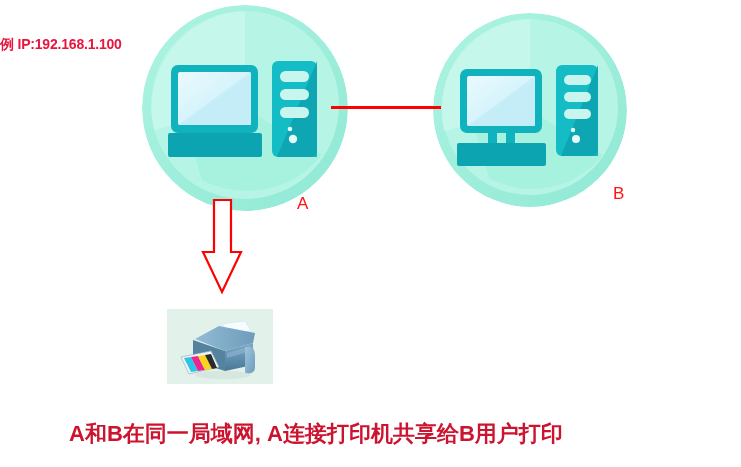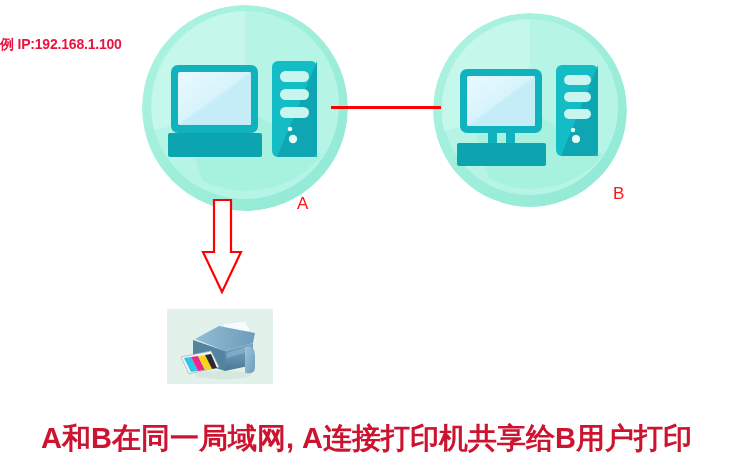--- a/index.html
+++ b/index.html
@@ -49,23 +49,24 @@
     color: #ff1414;
     font-size: 17px;
     font-weight: normal;
     white-space: nowrap;
   }
 
   .caption {
     position: absolute;
     color: #cc1430;
     font-weight: bold;
-    font-size: 29px;
+    font-size: 22px;
     white-space: nowrap;
     letter-spacing: 0px;
+    margin-left: 28px;
   }
 
   .link-line {
     position: absolute;
     background: #ff0000;
   }
 
   .printer-box {
     position: absolute;
     background: #e2f2ea;

